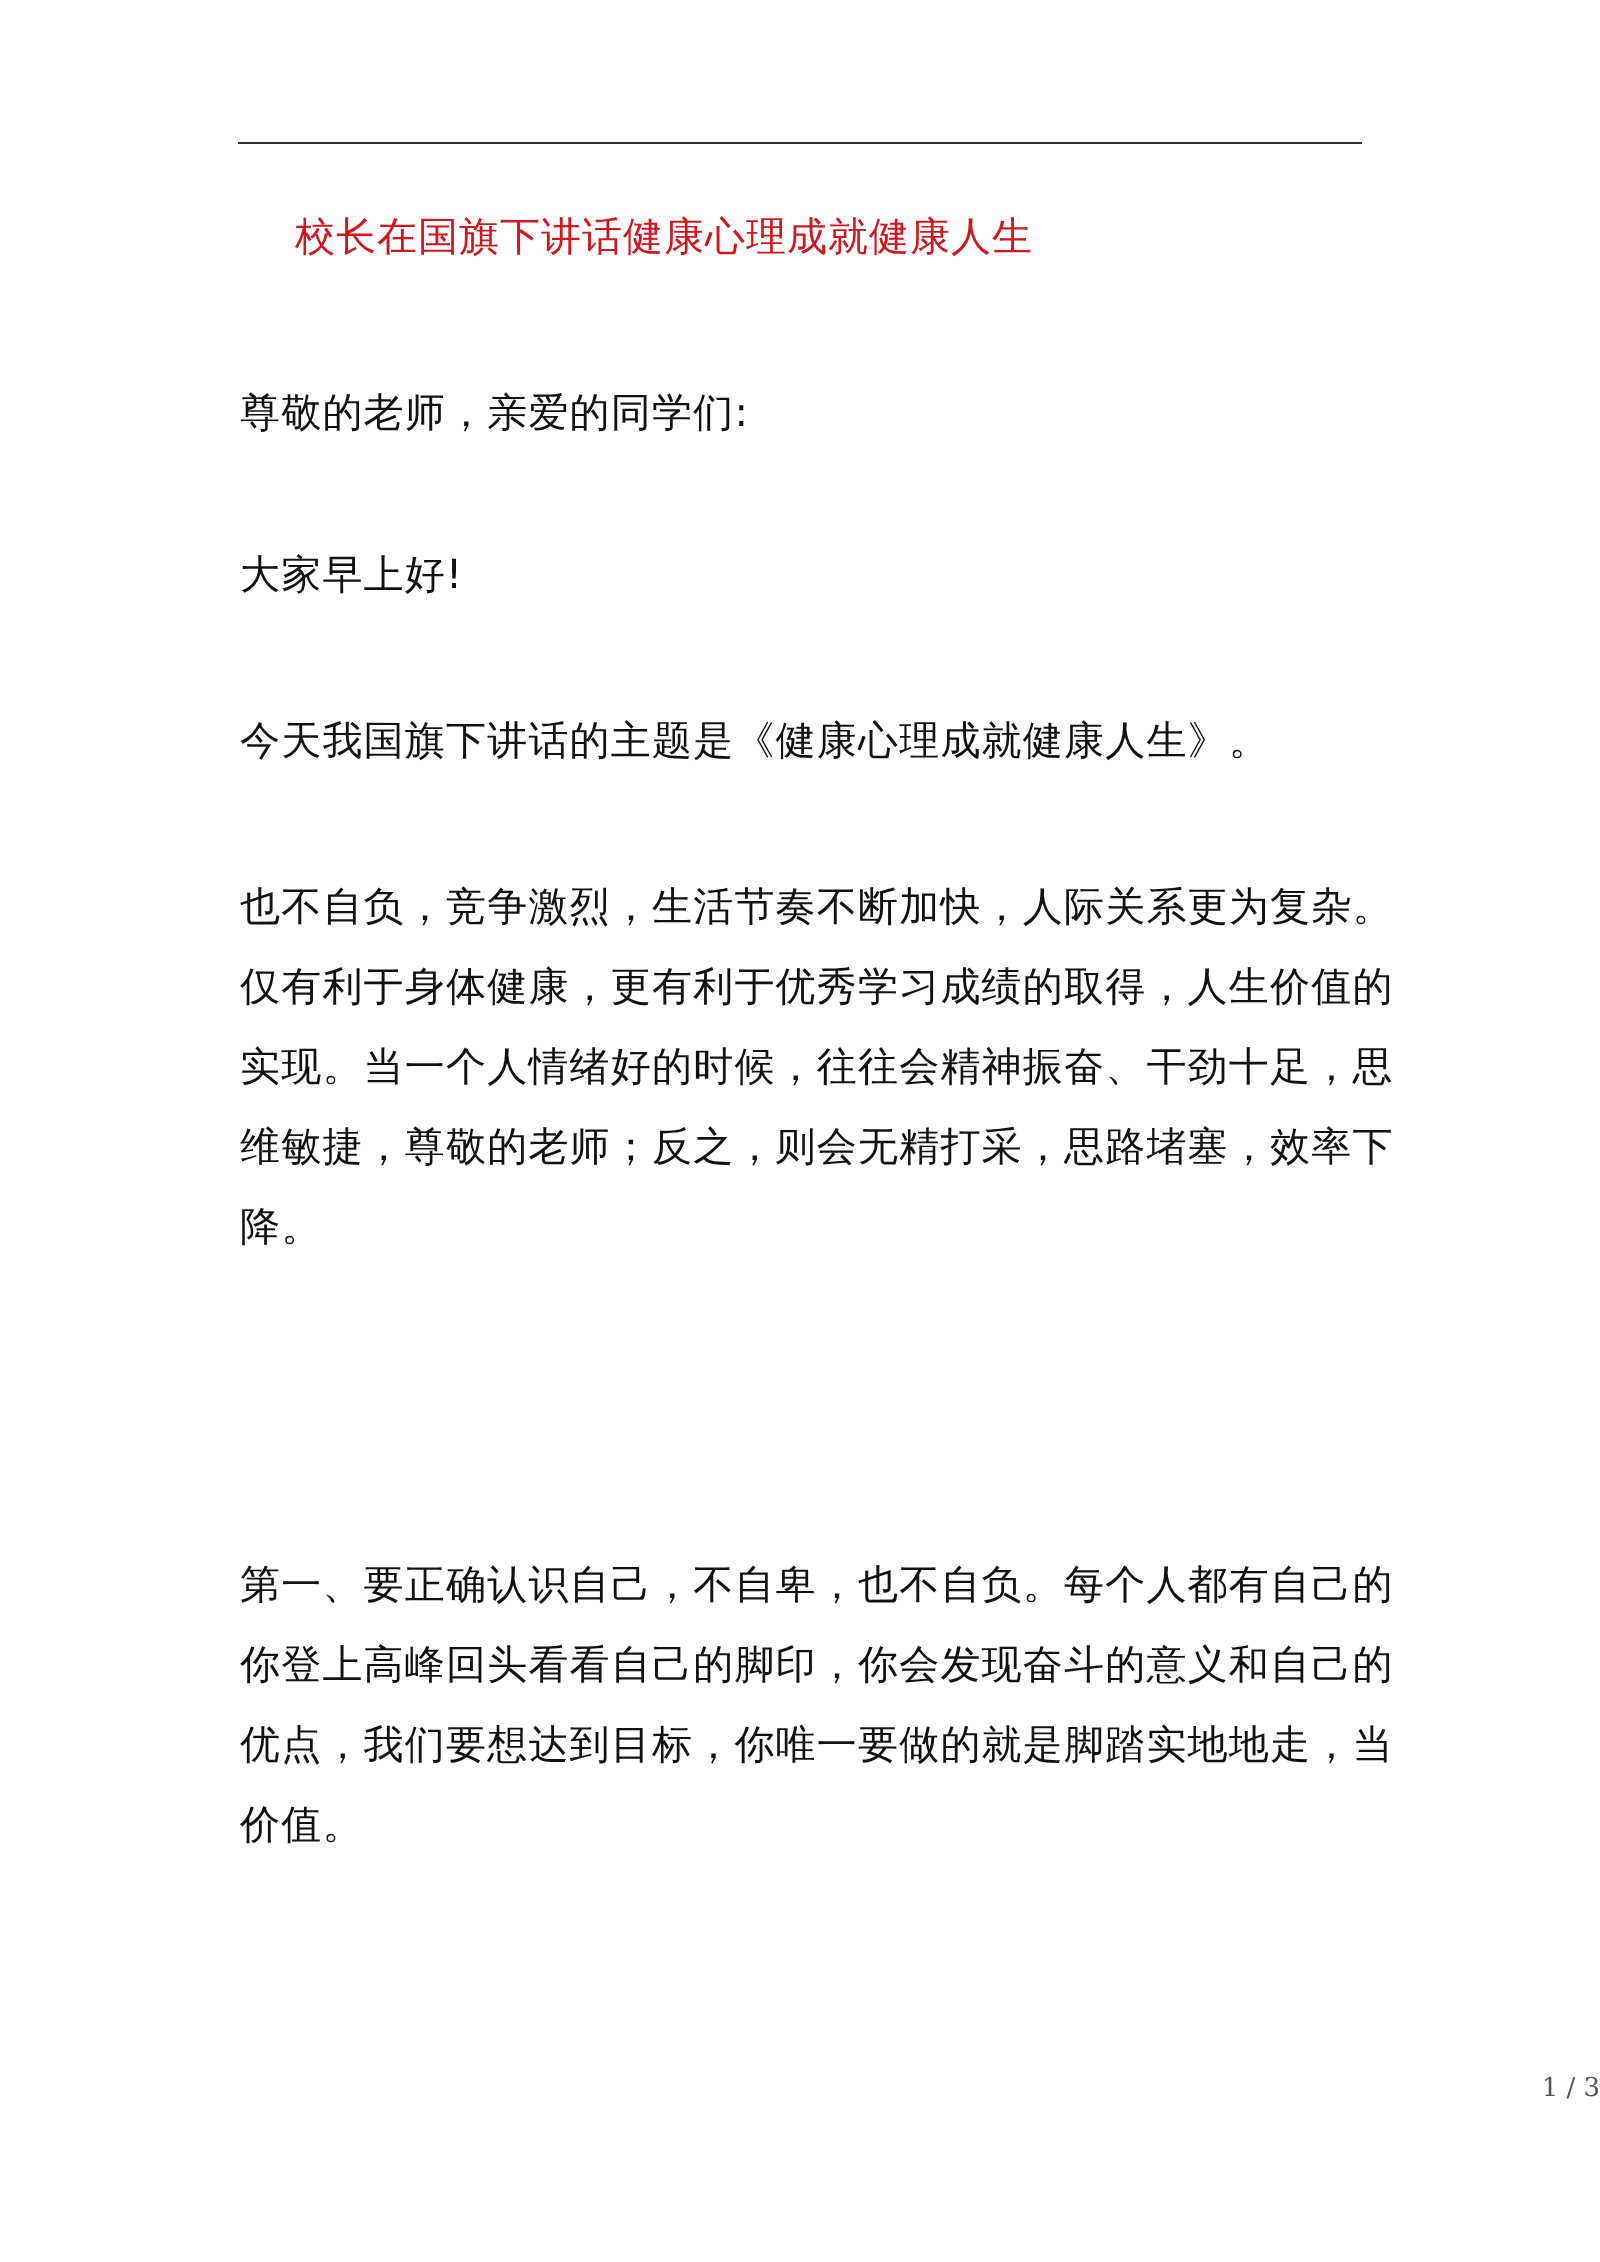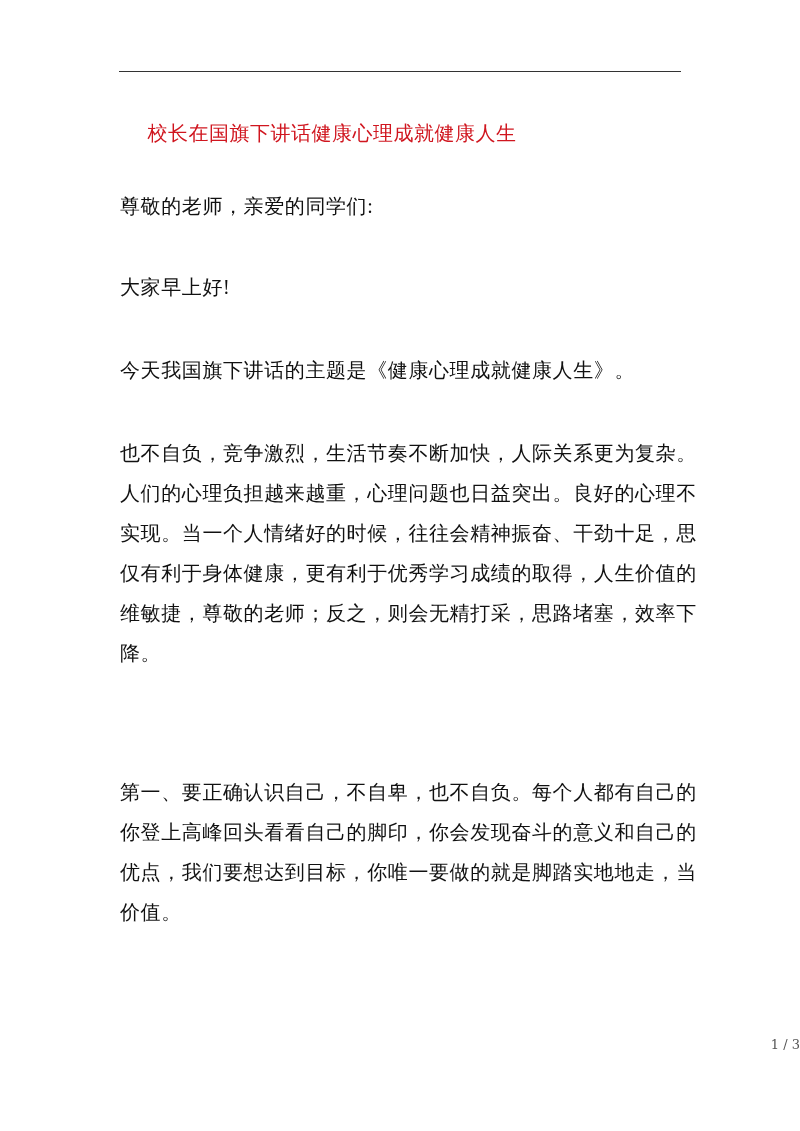--- a/index.html
+++ b/index.html
@@ -31,33 +31,32 @@
     }
     .title {
       position: absolute;
       left: 0;
       top: 104px;
       width: 664px;
       text-align: center;
       font-size: 20px;
       line-height: 28px;
       letter-spacing: 0.5px;
-      margin-top: 15px;
     }
     .body-text {
       position: absolute;
       left: 120px;
       width: 565px;
       font-size: 20px;
       line-height: 40px;
       letter-spacing: 0.6px;
       margin: 0;
       text-align: justify;
     }
-    .line { display: block; white-space: nowrap; font-family: Liberation Serif, serif; }
+    .line { display: block; white-space: nowrap; }
     .page-number {
       position: absolute;
       left: 0;
       top: 1037px;
       width: 800px;
       text-align: right;
       font-family: "DejaVu Serif", "Liberation Serif", serif;
       font-size: 13px;
       color: #555555;
     }
@@ -78,23 +77,22 @@
   <p class="body-text" style="top:267px;">
     <span class="line">大家早上好!</span>
   </p>
 
   <p class="body-text" style="top:350px;">
     <span class="line">今天我国旗下讲话的主题是《健康心理成就健康人生》。</span>
   </p>
 
   <p class="body-text" style="top:433px;">
     <span class="line">也不自负，竞争激烈，生活节奏不断加快，人际关系更为复杂。</span>
-    <span class="line">人们的心理负担越来越重，心理问题也日益突出。良好的心理不</span>
+    <span class="line">仅有利于身体健康，更有利于优秀学习成绩的取得，人生价值的</span>
     <span class="line">实现。当一个人情绪好的时候，往往会精神振奋、干劲十足，思</span>
-    <span class="line">仅有利于身体健康，更有利于优秀学习成绩的取得，人生价值的</span>
     <span class="line">维敏捷，尊敬的老师；反之，则会无精打采，思路堵塞，效率下</span>
     <span class="line">降。</span>
   </p>
 
 
   <p class="body-text" style="top:772px;">
     <span class="line">第一、要正确认识自己，不自卑，也不自负。每个人都有自己的</span>
     <span class="line">你登上高峰回头看看自己的脚印，你会发现奋斗的意义和自己的</span>
     <span class="line">优点，我们要想达到目标，你唯一要做的就是脚踏实地地走，当</span>
     <span class="line">价值。</span>

